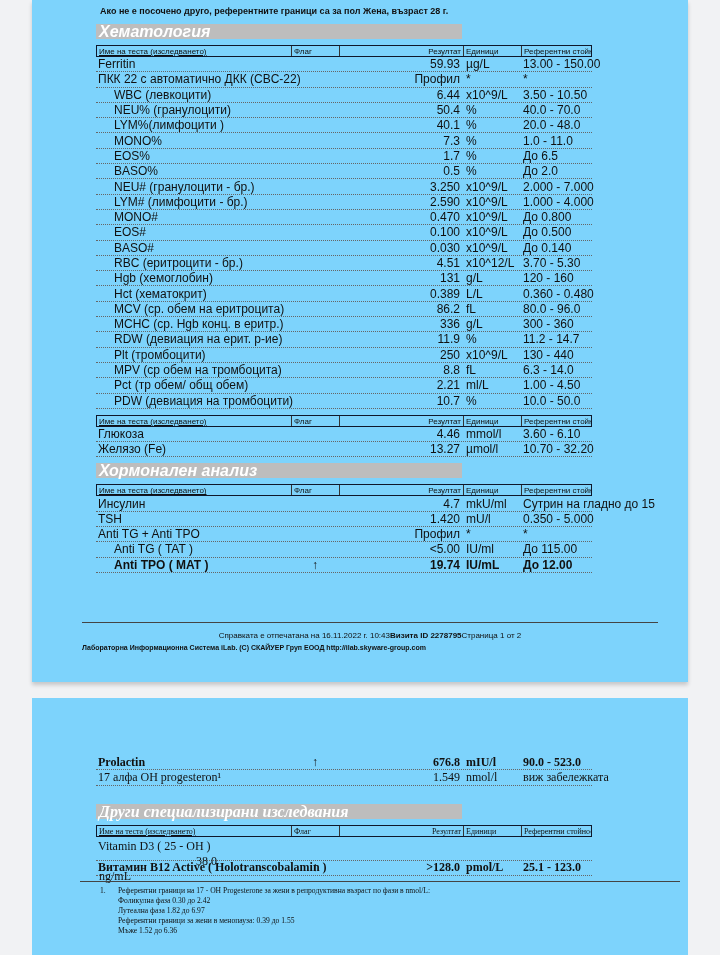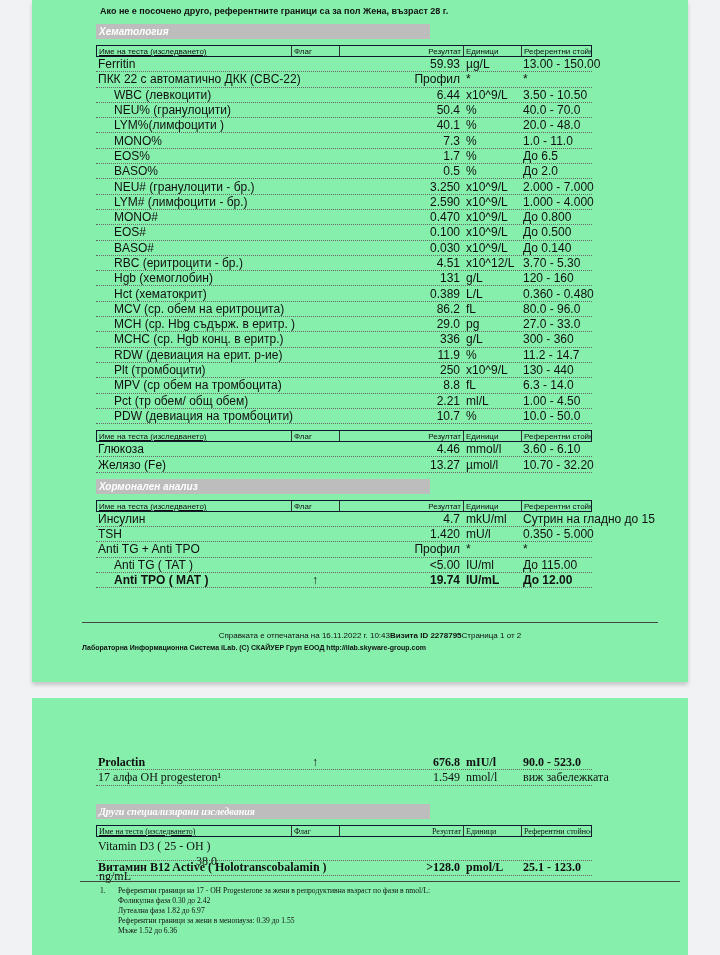--- a/index.html
+++ b/index.html
@@ -4,33 +4,33 @@
 <style>
   html, body { margin:0; padding:0; }
   body {
     width:720px; height:955px; overflow:hidden;
     background:#f1f2f4;
     font-family:"Liberation Sans", sans-serif;
     color:#111;
     position:relative;
   }
   .page {
-    position:absolute; left:32px; width:656px; background:#86efac;
+    position:absolute; left:32px; width:656px; background:#7dd3fc;
   }
   .page1 { top:0; height:682px; box-shadow:0 3px 4px rgba(0,0,0,0.18); }
   .page2 { top:698px; height:257px;font-family:Liberation Serif, serif; }
   .content { position:absolute; left:64px; width:496px; }
   .page1 .content { top:0; }
   .page2 .content { top:57px; }
 
   .intro { font-size:9px; font-weight:bold; margin-top:6px; height:14px; padding-left:4px; }
 
   .section-bar {
-    width:334px; height:15px; background:#bdbdbd;
-    color:#fff; font-weight:bold; font-style:italic; font-size:10px;
+    width:366px; height:15px; background:#bdbdbd;
+    color:#fff; font-weight:bold; font-style:italic; font-size:16px;
     padding-left:3px; line-height:15px; box-sizing:border-box;
     margin-top:4px;
   }
   .hdr {
     display:flex; border:1px solid #0f172a; height:12px; margin-top:6px;
     font-size:8px; line-height:11px; box-sizing:border-box; width:496px;
   }
   .hdr > div { box-sizing:border-box; border-right:1px solid #333; padding:0 2px; white-space:nowrap; overflow:hidden; }
   .hdr > div:last-child { border-right:none; }
   .hdr .c-name { text-decoration:underline; }
@@ -191,27 +191,20 @@
           <div class="c-res">0.389</div>
           <div class="c-unit">L/L</div>
           <div class="c-ref">0.360 - 0.480</div>
         </div>
         <div class="row indent">
           <div class="c-name">MCV (ср. обем на еритроцита)</div>
           <div class="c-flag"></div>
           <div class="c-res">86.2</div>
           <div class="c-unit">fL</div>
           <div class="c-ref">80.0 - 96.0</div>
-        </div>
-        <div class="row indent">
-          <div class="c-name">MCH (ср. Hbg съдърж. в еритр. )</div>
-          <div class="c-flag"></div>
-          <div class="c-res">29.0</div>
-          <div class="c-unit">pg</div>
-          <div class="c-ref">27.0 - 33.0</div>
         </div>
         <div class="row indent">
           <div class="c-name">MCHC (ср. Hgb конц. в еритр.)</div>
           <div class="c-flag"></div>
           <div class="c-res">336</div>
           <div class="c-unit">g/L</div>
           <div class="c-ref">300 - 360</div>
         </div>
         <div class="row indent">
           <div class="c-name">RDW (девиация на ерит. р-ие)</div>

